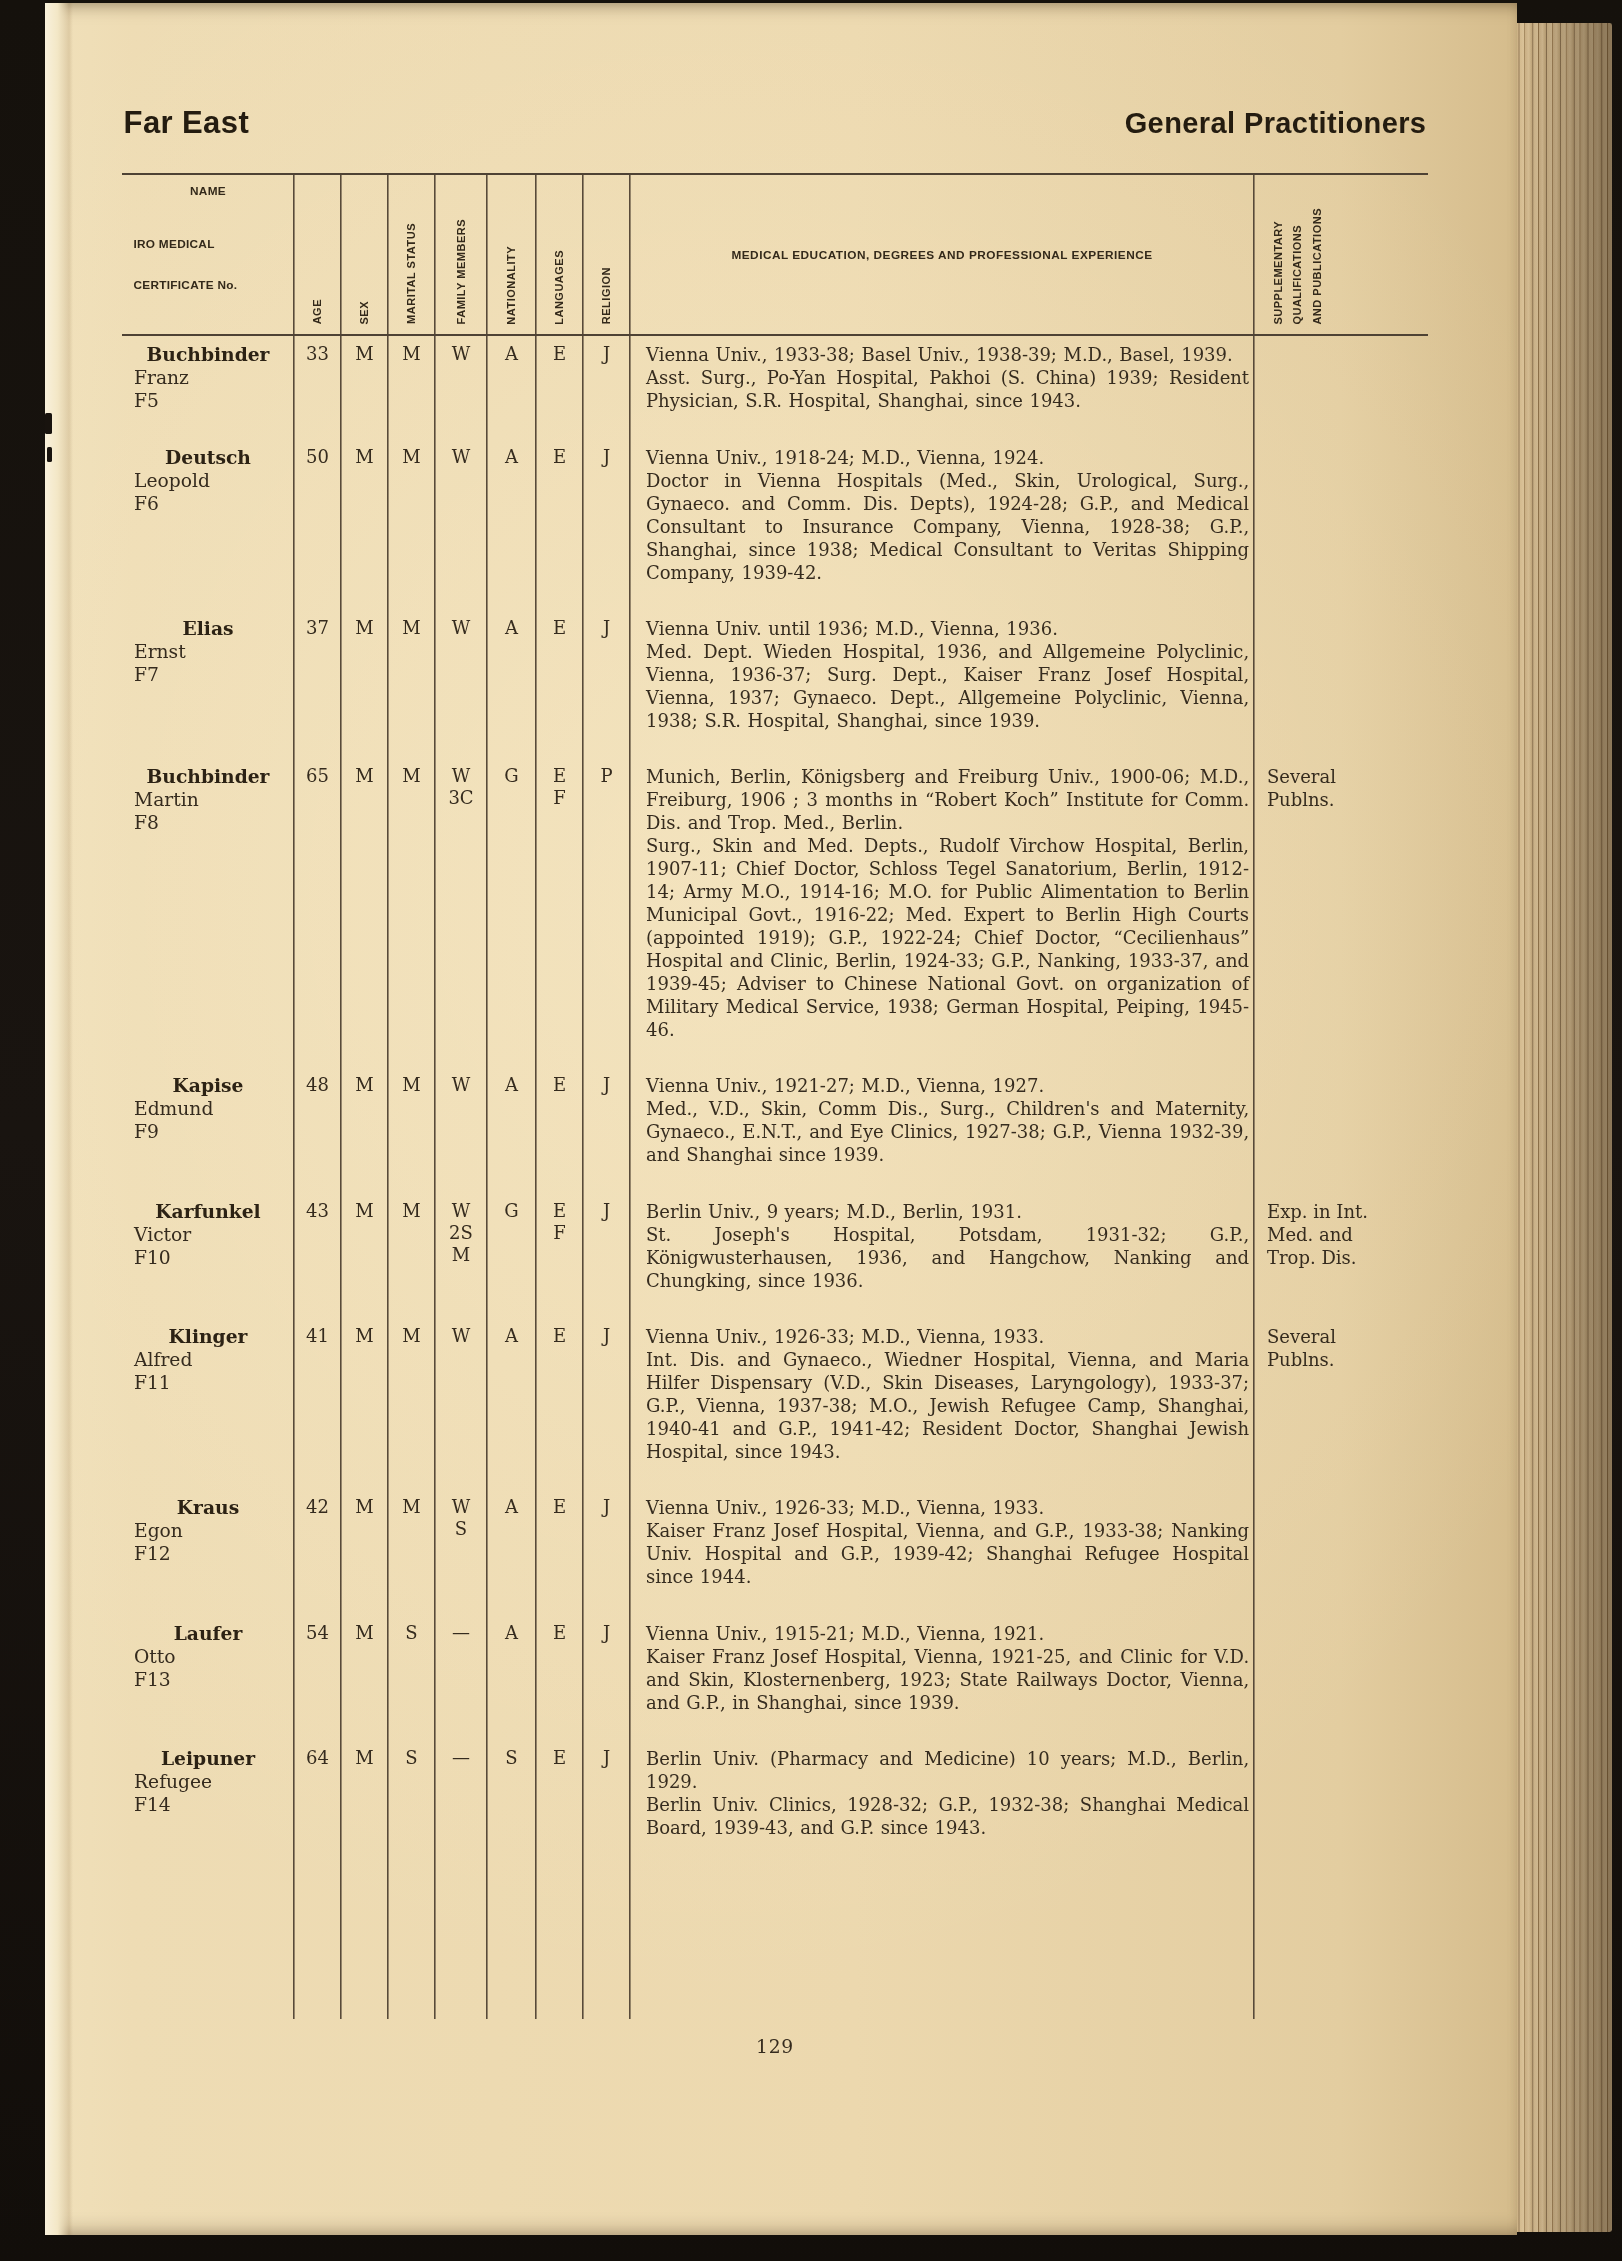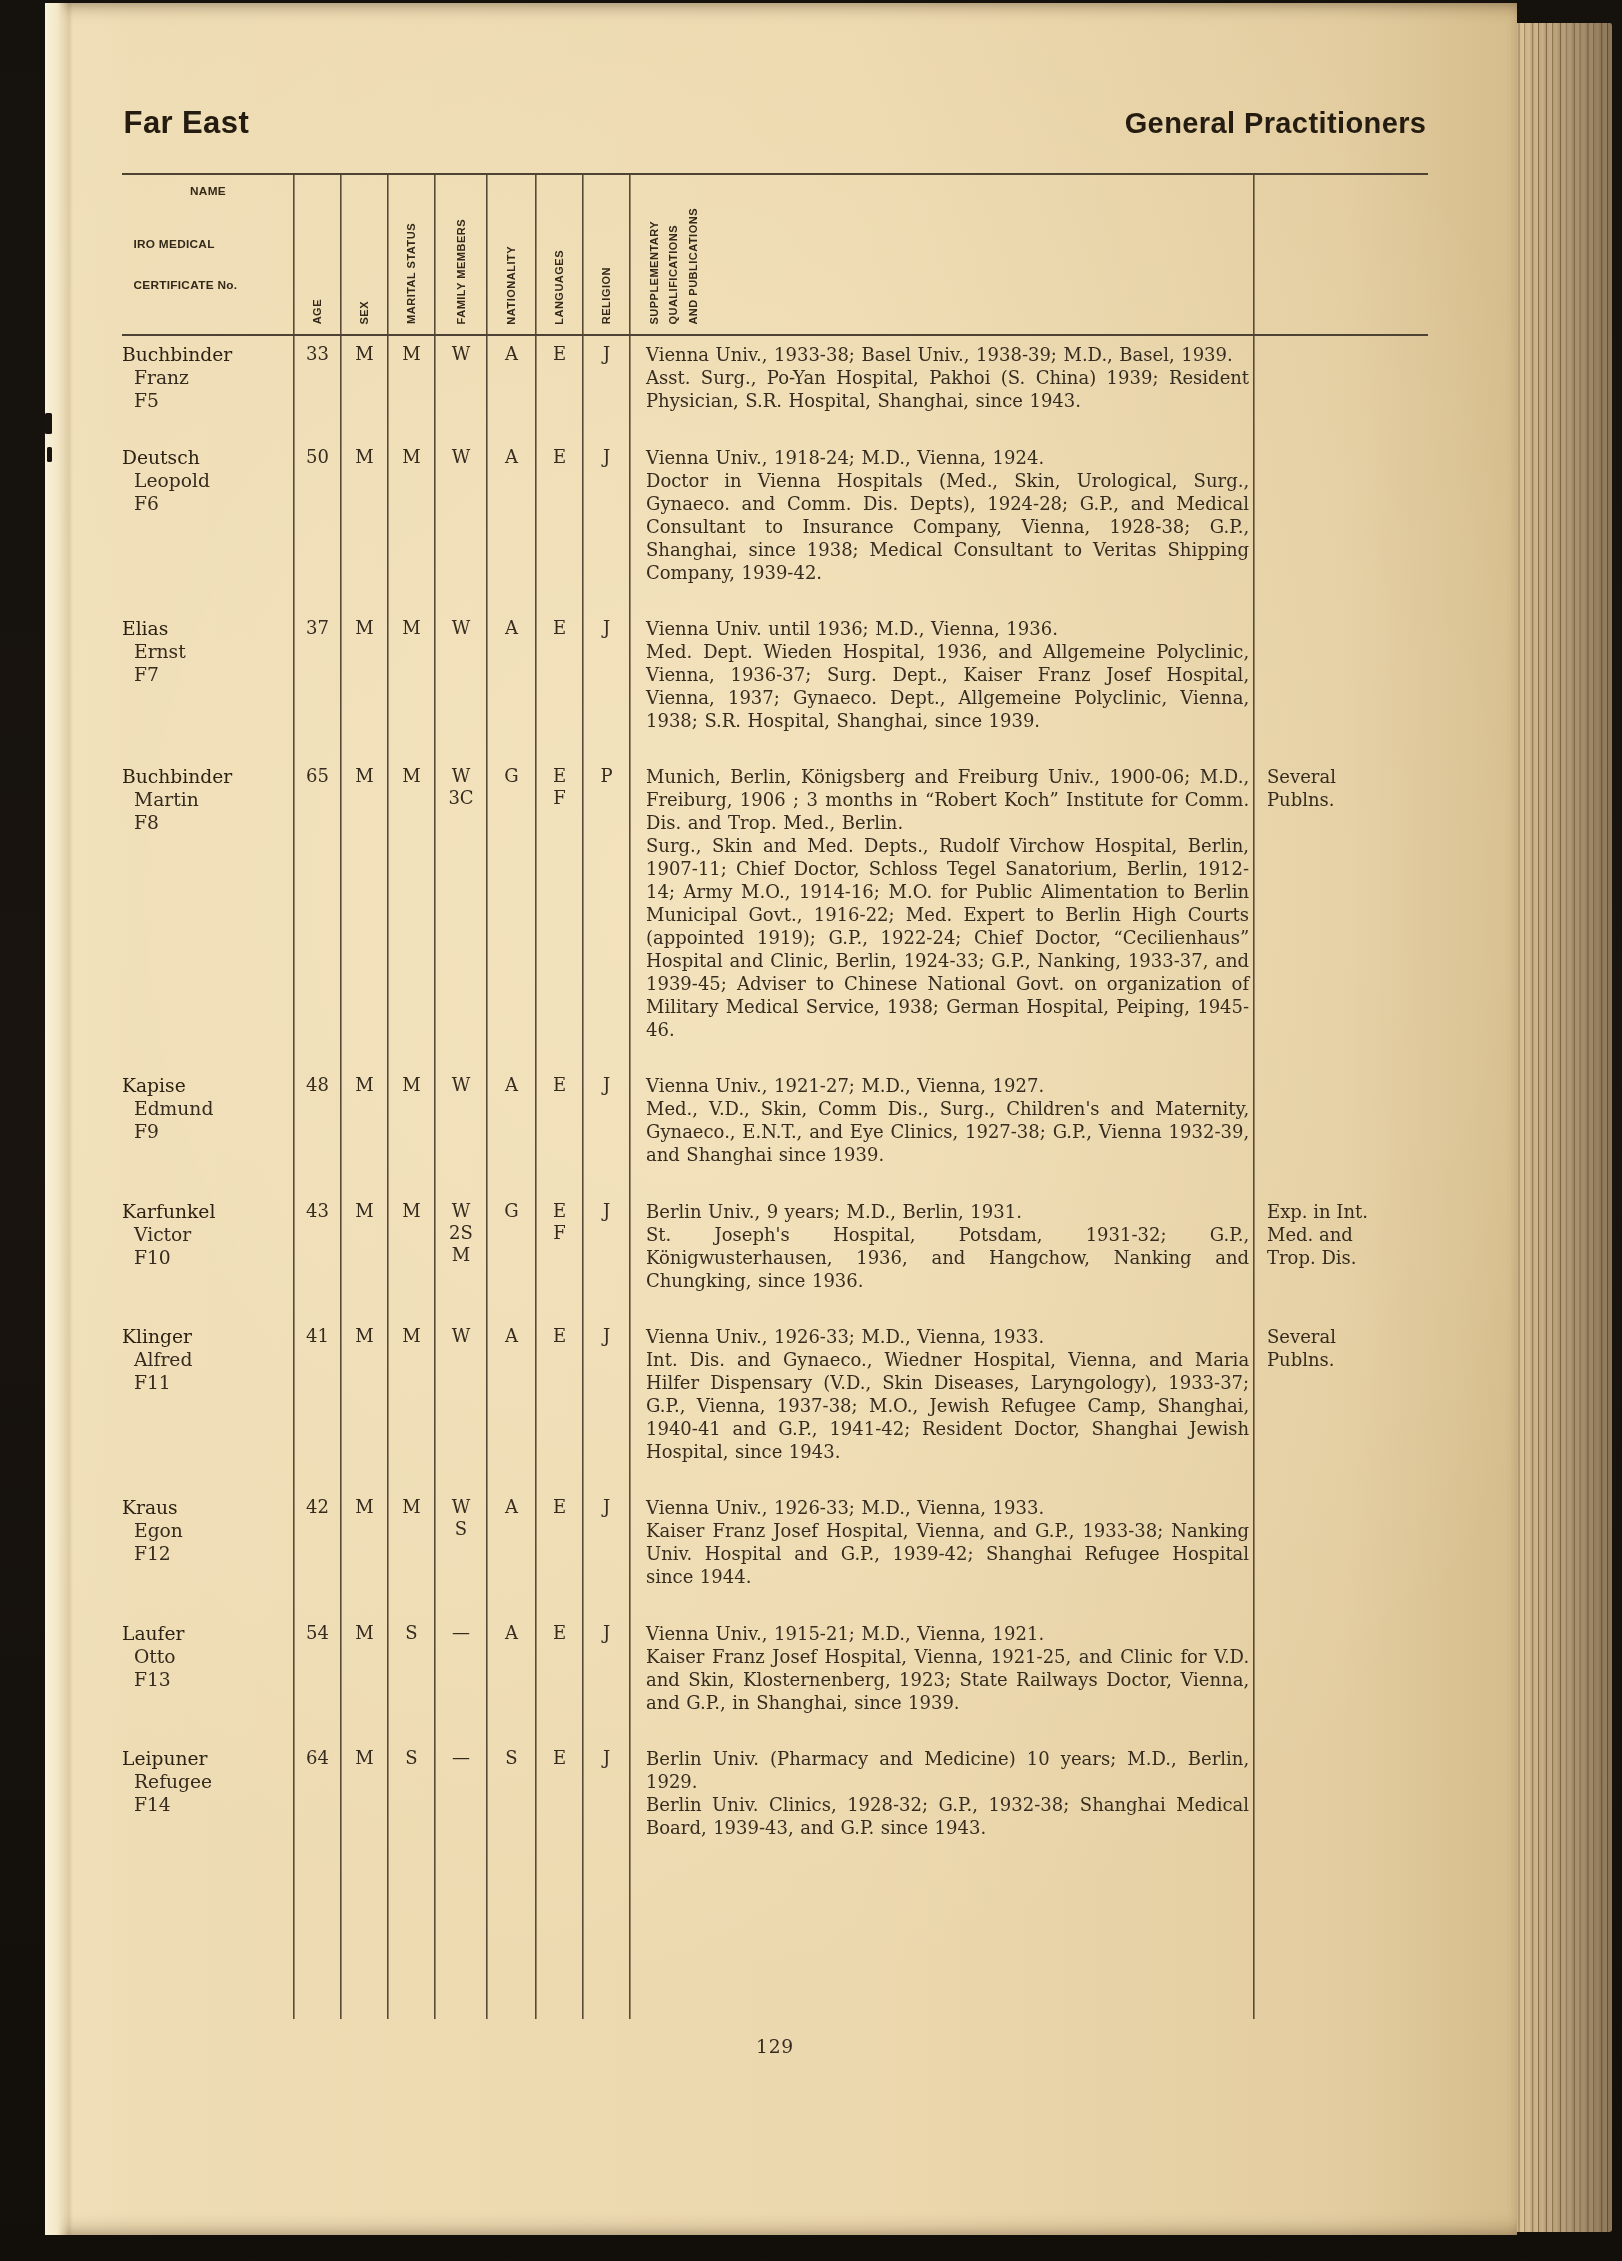--- a/index.html
+++ b/index.html
@@ -72,21 +72,21 @@
   .hedu{display:flex;align-items:center;justify-content:center;text-align:center;
     font-size:11.8px;letter-spacing:0.5px;padding:0 32px;}
   .hsup{display:flex;align-items:flex-end;justify-content:flex-start;padding:0 0 9.7px 14.6px;}
   .hsup span{writing-mode:vertical-rl;transform:rotate(180deg);font-size:11px;
     letter-spacing:0.5px;white-space:pre-line;line-height:1.75;}
 
   .tbody{min-height:1683px;}
   .trow{align-items:start;}
   .cell{padding-top:7.3px;}
   .cname{font-size:18.7px;line-height:23px;}
-  .cname .surname{font-weight:400;color:#2c2214;}
+  .cname .surname{font-weight:700;color:#2c2214;text-align:center;}
   .cname .given,.cname .cert{padding-left:12px;}
   .cval{text-align:center;font-size:18px;line-height:22px;white-space:pre-line;}
   .cedu{
     padding:7.3px 4.9px 26px 16px;font-size:18px;line-height:23px;
     text-align:justify;white-space:pre-line;word-spacing:0.8px;color:#362c1f;
   }
   .csup{padding:7.3px 3.2px 0 13px;font-size:18px;line-height:23px;white-space:pre-line;}
 
   .pageno{
     position:absolute;left:77px;top:2033px;width:1306px;text-align:center;
@@ -130,20 +130,21 @@
         </div>
       <div class="hrot">
           <span>NATIONALITY</span>
         </div>
       <div class="hrot">
           <span>LANGUAGES</span>
         </div>
       <div class="hrot">
           <span>RELIGION</span>
         </div>
+      <div class="hedu">MEDICAL EDUCATION, DEGREES AND PROFESSIONAL EXPERIENCE</div>
       <div class="hsup">
           <span>SUPPLEMENTARY
 QUALIFICATIONS
 AND PUBLICATIONS</span>
         </div>
     </div>
 
     <div class="tbody colrules">
 
       <div class="trow grid-cols">

